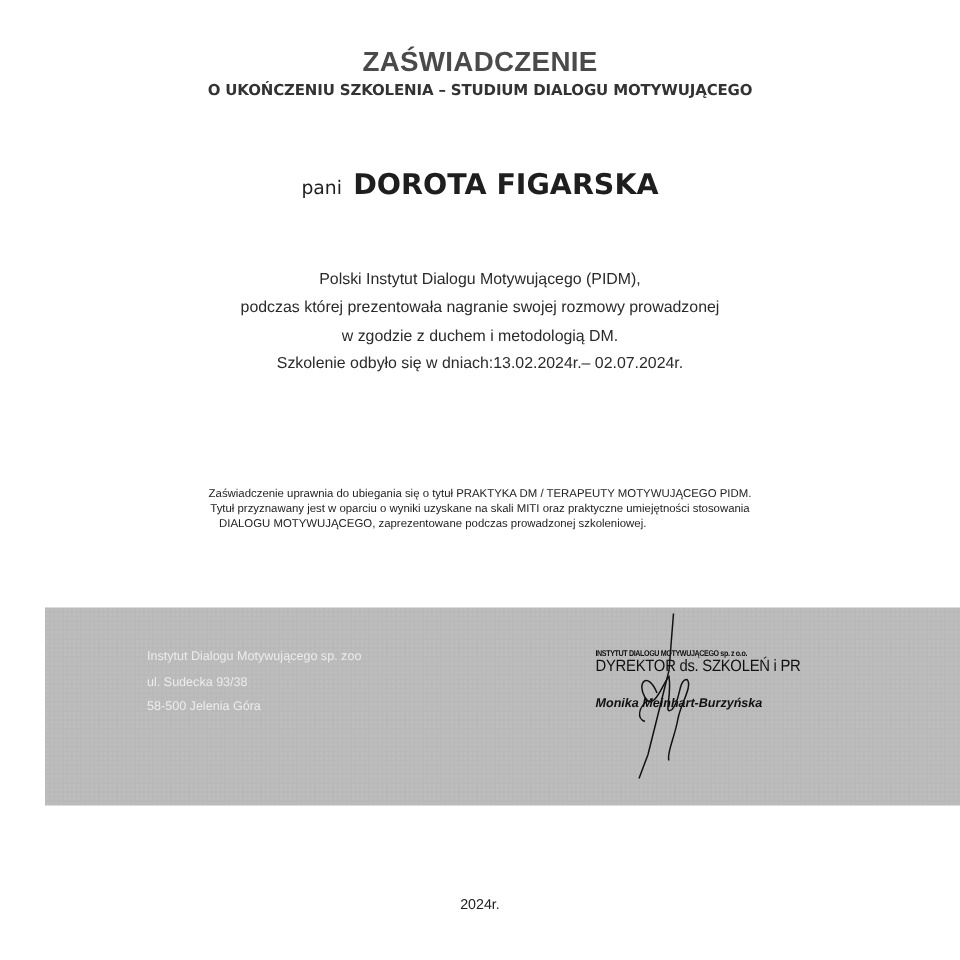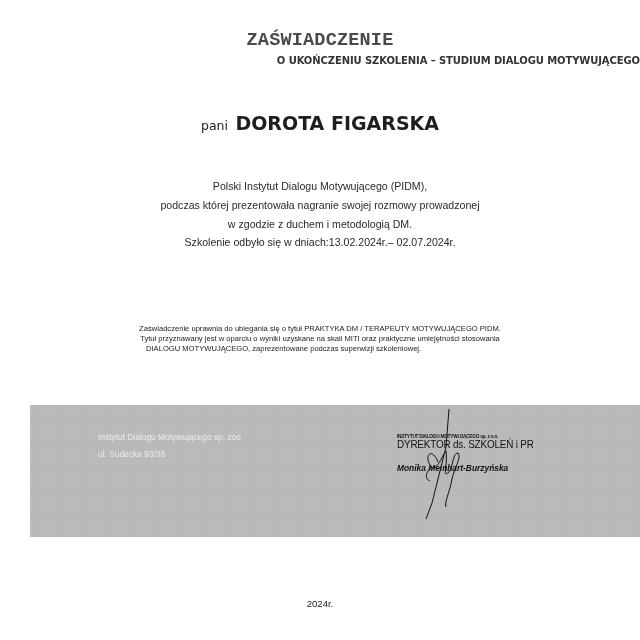--- a/index.html
+++ b/index.html
@@ -2,26 +2,26 @@
 <html><head>
   <meta charset="utf-8">
   <style>
     html, body { margin: 0; padding: 0; }
     body {
       width: 640px; height: 640px; background: #ffffff; position: relative; overflow: hidden;
       font-family: "Liberation Sans", sans-serif; color: #222;
     }
     .abs { position: absolute; left: 0; right: 0; text-align: center; white-space: nowrap; }
     .title {
-      top: 30px; font-family: Liberation Mono, monospace; font-weight: bold; font-size: 18.5px;
+      top: 30px; font-family: Liberation Sans, sans-serif; font-weight: bold; font-size: 18.5px;
       color: #4a4a4a; letter-spacing: 0.2px;
     }
     .subtitle {
       top: 55px; font-family: "DejaVu Sans", sans-serif; font-weight: bold; font-size: 10px;
-      color: #333; letter-spacing: -0.1px; text-align: right;
+      color: #333; letter-spacing: -0.1px;
     }
     .recipient { top: 112px; color: #1e1e1e; }
     .recipient .prefix { font-family: "DejaVu Sans", sans-serif; font-size: 12.5px; }
     .recipient .name {
       font-family: "DejaVu Sans", sans-serif; font-weight: bold; font-size: 19px; margin-left: 3px;
     }
     .body-lines { top: 177px; font-size: 10.6px; line-height: 18.8px; color: #2a2a2a; }
     .body-lines div { white-space: nowrap; }
     .note { top: 324px; font-size: 7.6px; line-height: 10px; color: #222; }
     .note2 { top: 344px; left: 146px; right: auto; text-align: left; font-size: 7.6px; color: #222; }
@@ -67,26 +67,27 @@
   <div>Polski Instytut Dialogu Motywującego (PIDM),</div>
   <div>podczas której prezentowała nagranie swojej rozmowy prowadzonej</div>
   <div>w zgodzie z duchem i metodologią DM.</div>
   <div>Szkolenie odbyło się w dniach:13.02.2024r.– 02.07.2024r.</div>
 </div>
 
 <div class="abs note">
   <div>Zaświadczenie uprawnia do ubiegania się o tytuł PRAKTYKA DM / TERAPEUTY MOTYWUJĄCEGO PIDM.</div>
   <div>Tytuł przyznawany jest w oparciu o wyniki uzyskane na skali MITI oraz praktyczne umiejętności stosowania</div>
 </div>
-<div class="abs note2">DIALOGU MOTYWUJĄCEGO, zaprezentowane podczas superwizji szkoleniowej.</div>
+<div class="abs note2">DIALOGU MOTYWUJĄCEGO, zaprezentowane podczas prowadzonej szkoleniowej.</div>
 
 <div class="band">
   <div class="company">
     <div>Instytut Dialogu Motywującego sp. zoo</div>
     <div>ul. Sudecka 93/38</div>
+    <div>58-500 Jelenia Góra</div>
   </div>
   <div class="stamp">
     <div class="inst">INSTYTUT DIALOGU MOTYWUJĄCEGO sp. z o.o.</div>
     <div class="role">DYREKTOR ds. SZKOLEŃ i PR</div>
     <div class="signer">Monika Meinhart-Burzyńska</div>
   </div>
 </div>
 
 <svg class="signature" viewBox="0 0 70 120">
   <path d="M47 2 L44 40 L38 64 L30 96 L24 112" stroke="#111" stroke-width="1" fill="none"></path>

